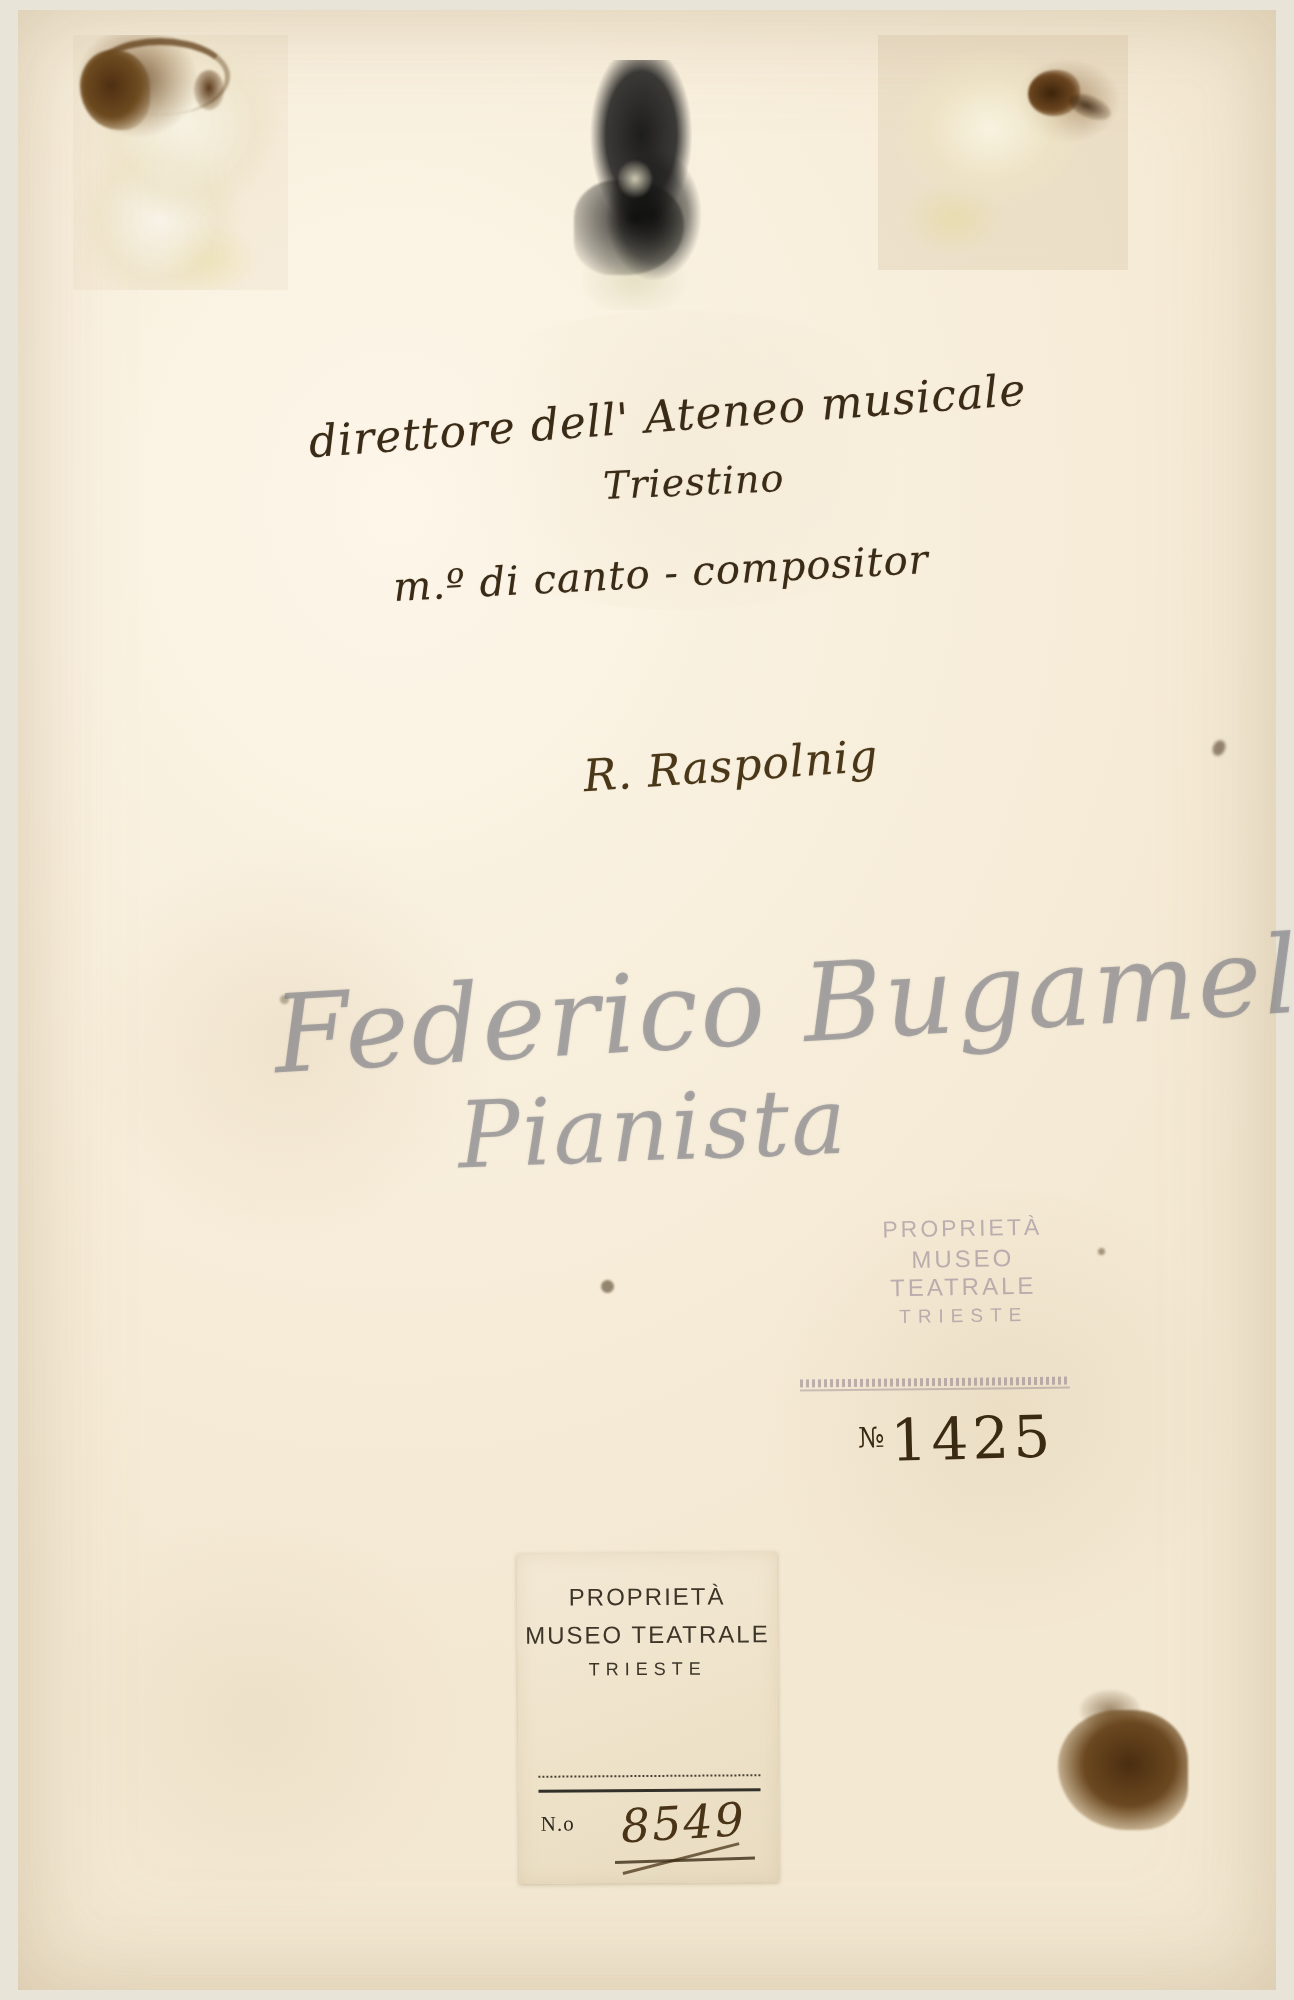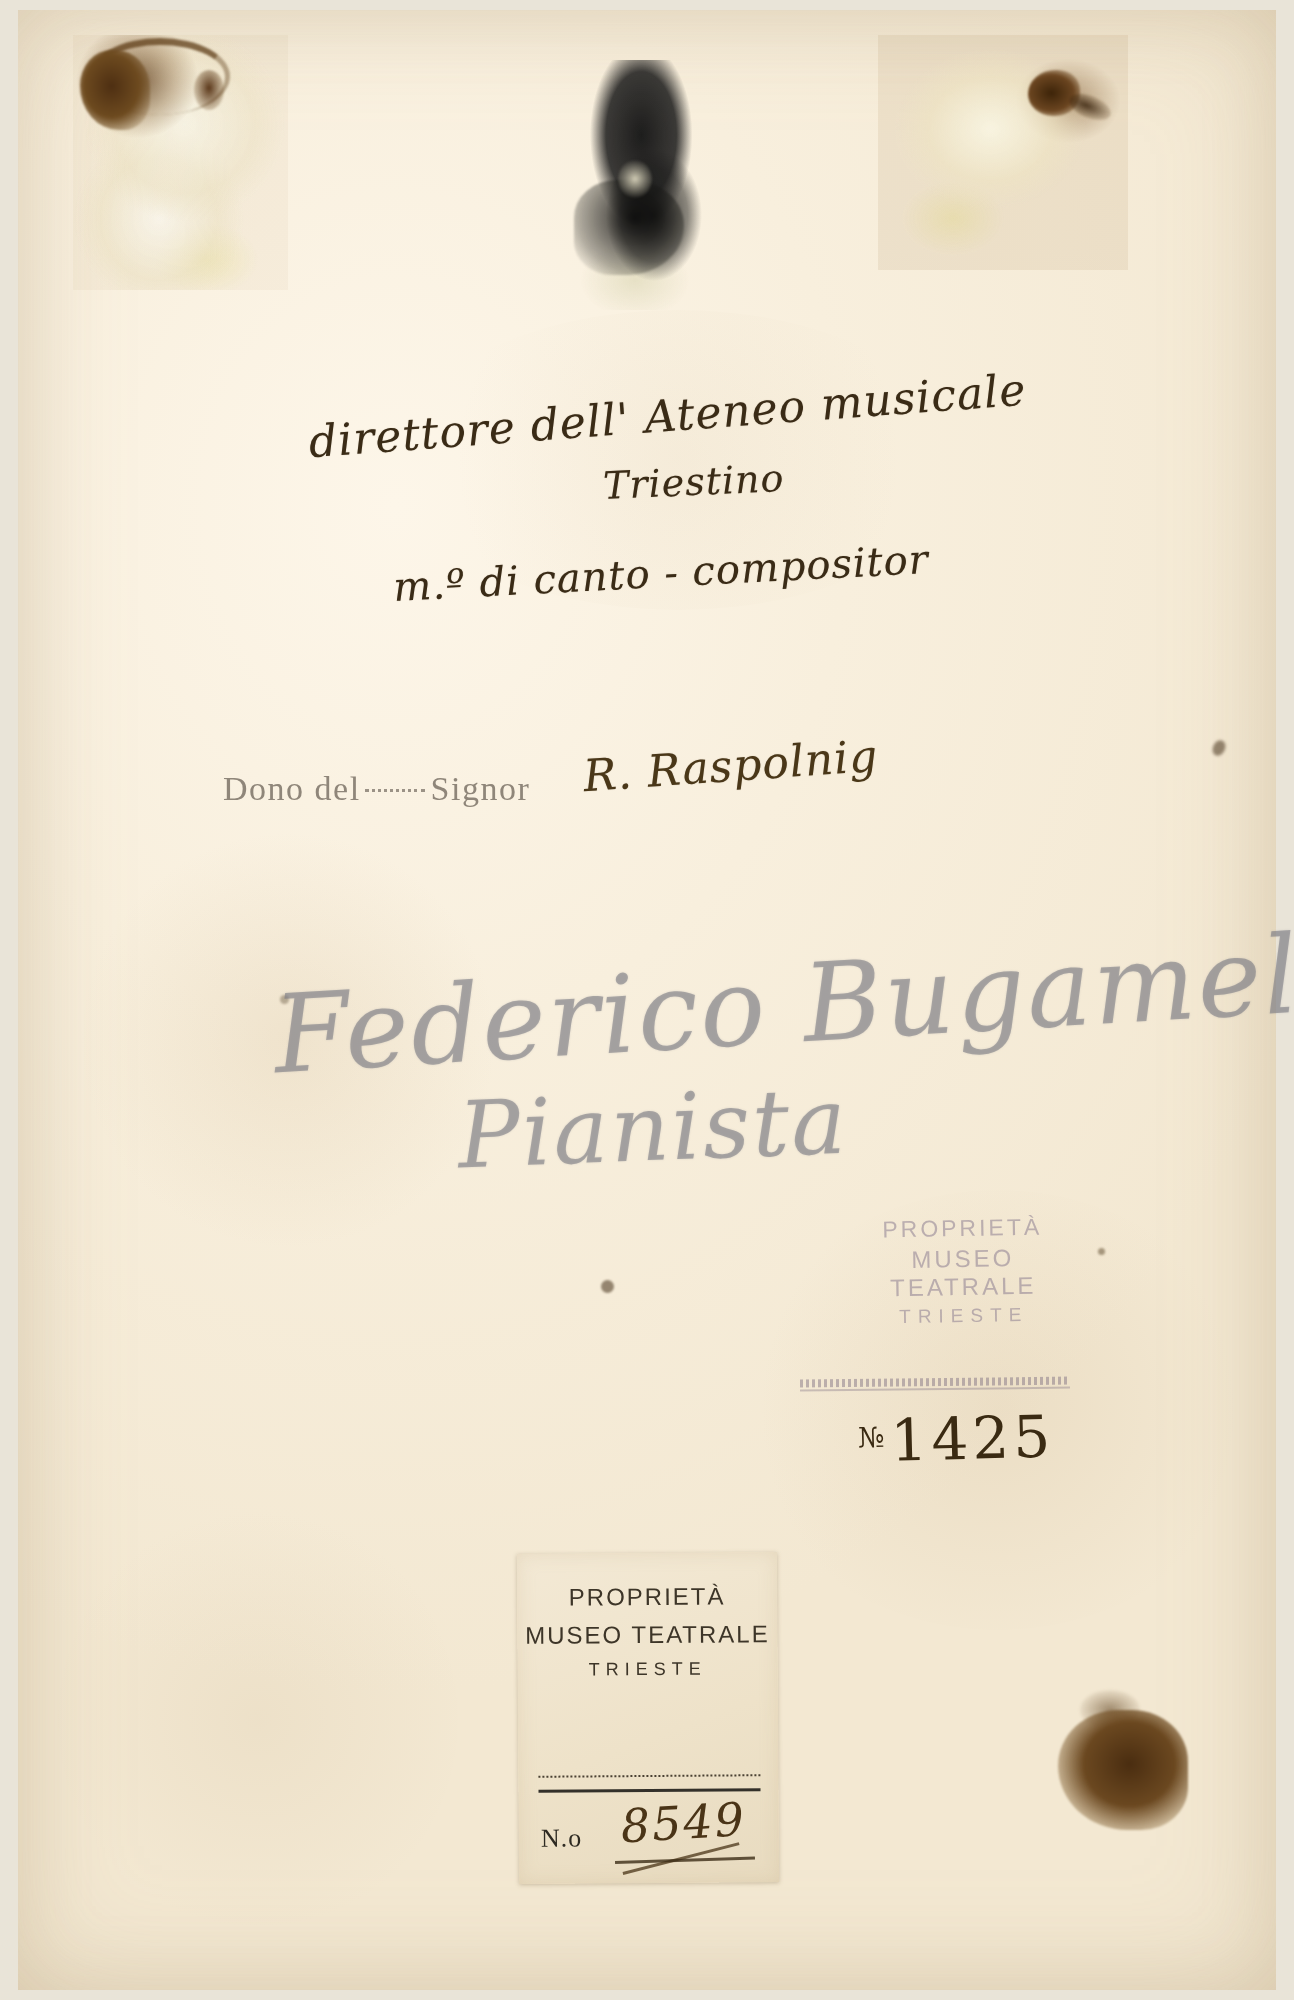--- a/index.html
+++ b/index.html
@@ -308,24 +308,23 @@
   .label-solidline {
     position: absolute;
     left: 20px; top: 236px;
     width: 222px;
     border-bottom: 3px solid #33302a;
   }
   .label-no {
     position: absolute;
     left: 22px; top: 258px;
     font-family: "Liberation Serif", serif;
-    font-size: 26px;
+    font-size: 21px;
     color: #2e2a22;
     letter-spacing: 1px;
-    margin-top: 12px;
   }
   .label-no-ink {
     position: absolute;
     left: 102px; top: 243px;
     font-family: "DejaVu Serif", serif;
     font-style: italic;
     font-size: 46px;
     color: #4a3417;
     letter-spacing: 2px;
     transform: rotate(-3deg);
@@ -376,23 +375,20 @@
 
     <div class="speck sp1"></div>
     <div class="speck sp2"></div>
     <div class="speck sp3"></div>
     <div class="speck sp4"></div>
 
     <div class="hand hand-1">direttore dell' Ateneo musicale</div>
     <div class="hand hand-2">Triestino</div>
     <div class="hand hand-3">m.º di canto - compositor</div>
 
-    <div class="printed-line">
-      <span>Dono del</span><span class="dots"></span><span>Signor</span>
-    </div>
     <div class="hand hand-donor">R. Raspolnig</div>
 
     <div class="pencil pencil-name">Federico Bugamelli</div>
     <div class="pencil pencil-role">Pianista</div>
 
     <div class="faded-stamp">
       <div class="l1">PROPRIETÀ</div>
       <div class="l2">MUSEO TEATRALE</div>
       <div class="l3">TRIESTE</div>
     </div>

